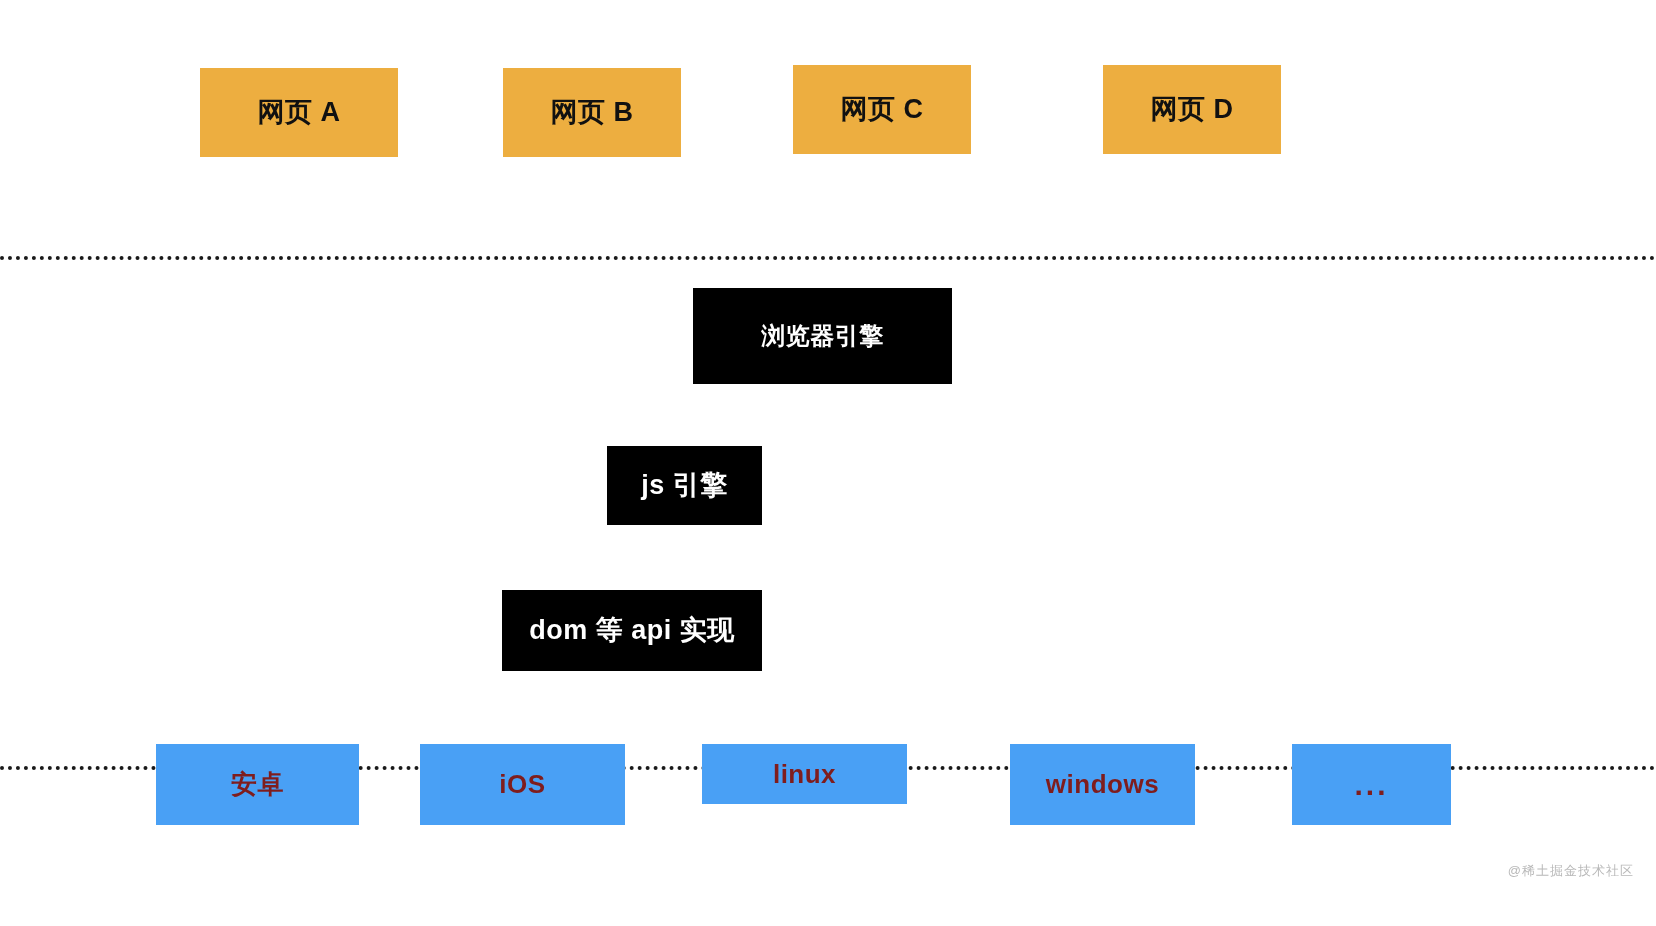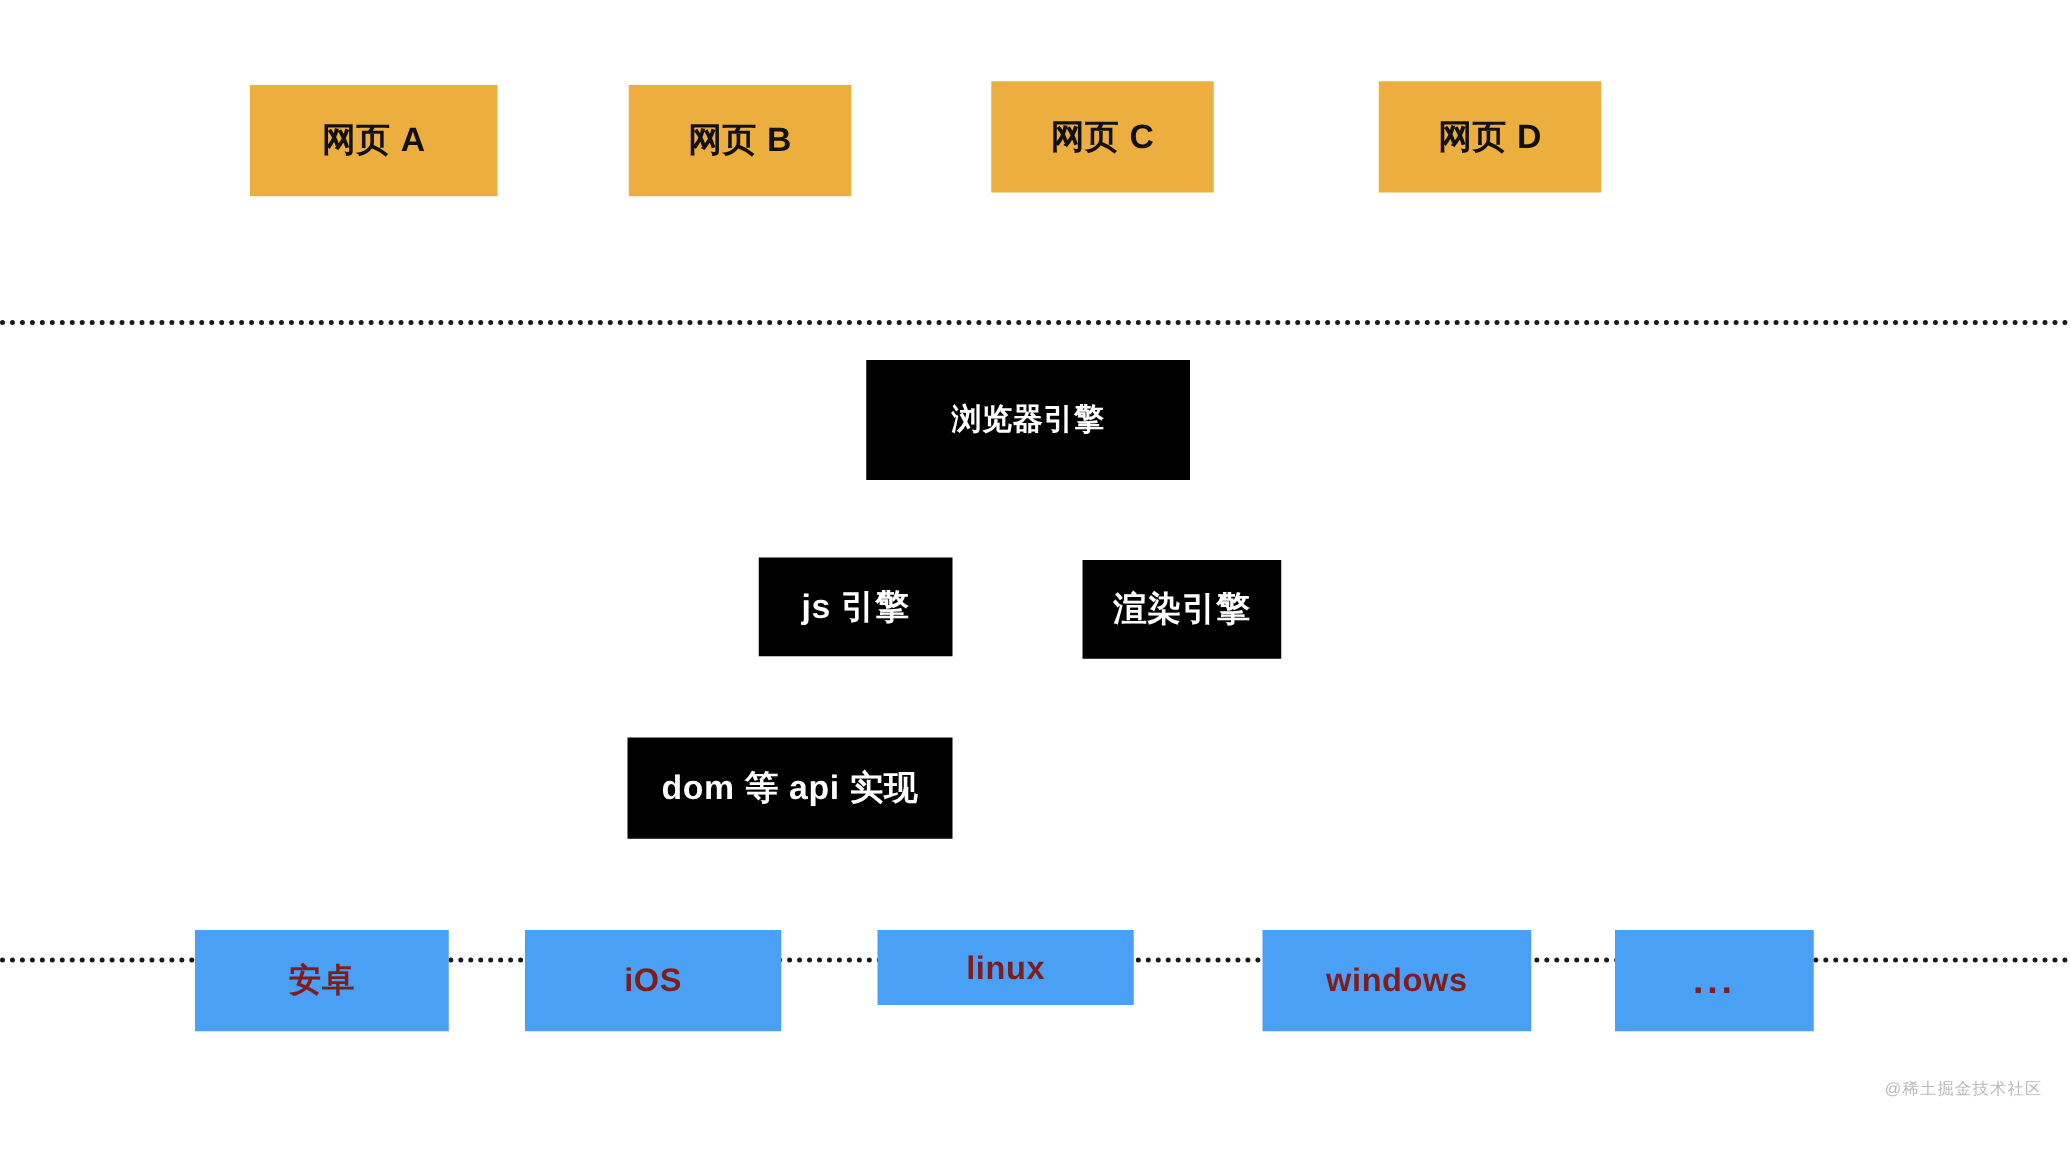--- a/index.html
+++ b/index.html
@@ -73,21 +73,21 @@
   .platform-node {
     background: #49a0f5;
     color: #7f1d1d;
     font-size: 26px;
     font-weight: 700;
     letter-spacing: 0.5px;
   }
   #os-android { left: 156px;  top: 744px; width: 203px; height: 81px; }
   #os-ios     { left: 420px;  top: 744px; width: 205px; height: 81px; }
   #os-linux   { left: 702px;  top: 744px; width: 205px; height: 60px; }
-  #os-windows { left: 1010px; top: 744px; width: 215px; height: 81px; }
+  #os-windows { left: 1010px; top: 744px; width: 185px; height: 81px; }
   #os-more    { left: 1292px; top: 744px; width: 159px; height: 81px;
                 font-size: 30px; letter-spacing: 3px; }
 
   
   #watermark {
     position: absolute;
     right: 22px;
     top: 862px;
     font-size: 13px;
     color: #b9b9b9;
@@ -115,23 +115,20 @@
   </div>
 
   <div class="separator" id="sep-top"></div>
 
   <div class="node engine-node" id="browser-engine">
     <span>浏览器引擎</span>
   </div>
   <div class="node engine-node" id="js-engine">
     <span>js 引擎</span>
   </div>
-  <div class="node engine-node" id="render-engine">
-    <span>渲染引擎</span>
-  </div>
   <div class="node engine-node" id="dom-api">
     <span>dom 等 api 实现</span>
   </div>
 
   <div class="separator" id="sep-bottom"></div>
 
   <div class="node platform-node" id="os-android">
     <span>安卓</span>
   </div>
   <div class="node platform-node" id="os-ios">

